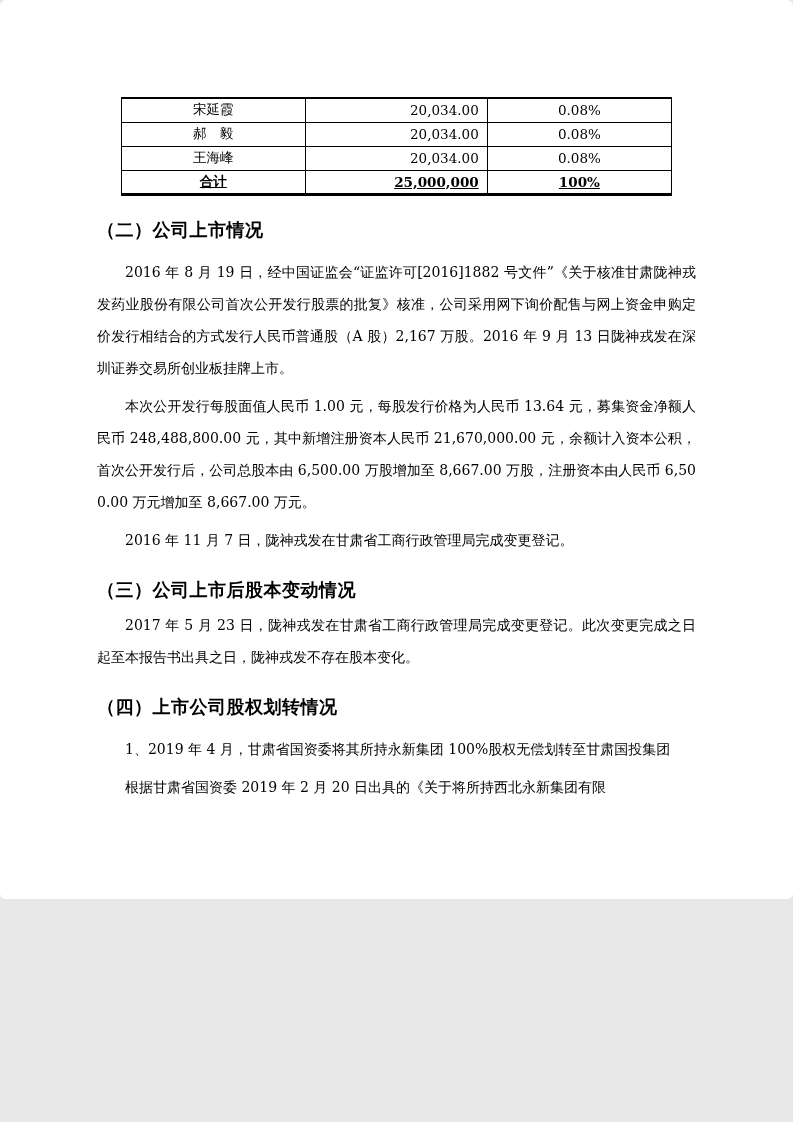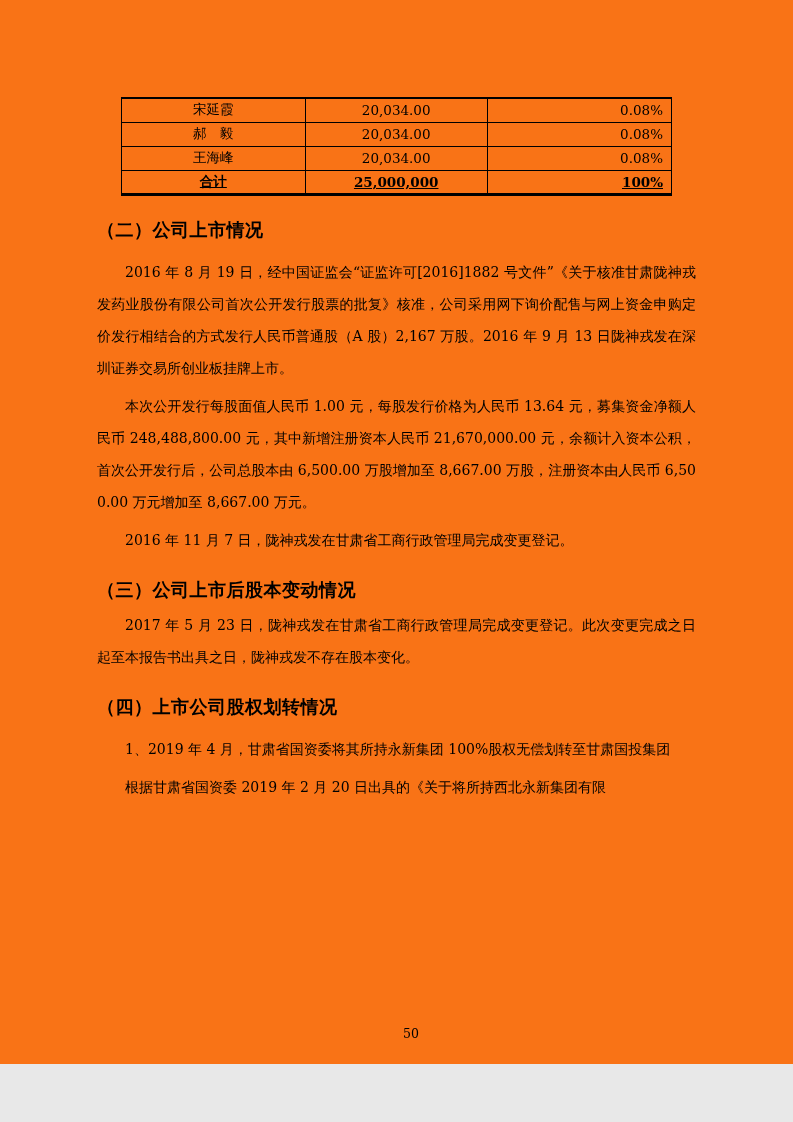--- a/index.html
+++ b/index.html
@@ -1,25 +1,26 @@
 <!DOCTYPE html>
 <html><head>
 <meta charset="utf-8">
 <style>
   * { margin: 0; padding: 0; box-sizing: border-box; }
   html, body { background: #e8e8e8; }
   .page {
     position: relative;
     width: 793px;
-    height: 1064px;
+    height: 899px;
     margin: 0 auto;
-    background: #f97316;
+    background: #ffffff;
     color: #000000;
     font-family: "DejaVu Serif", "Liberation Serif", serif;
     overflow: hidden;
+    border-radius: 6px;
   }
   .content {
     position: absolute;
     left: 97px;
     top: 0;
     width: 599px;
   }
   
   .shareholder-table {
     width: 551px;
@@ -31,22 +32,22 @@
     font-size: 13.5px;
   }
   .shareholder-table td {
     border: 1px solid #000;
     border-top-width: 1.5px;
     height: 24px;
     padding: 0 8px;
     vertical-align: middle;
   }
   .shareholder-table td.c-name   { width: 33.4%; text-align: center; }
-  .shareholder-table td.c-value  { width: 33.1%; text-align: center; }
-  .shareholder-table td.c-pct    { width: 33.5%; text-align: right; }
+  .shareholder-table td.c-value  { width: 33.1%; text-align: right; }
+  .shareholder-table td.c-pct    { width: 33.5%; text-align: center; }
   .shareholder-table tr.total-row td { font-weight: bold; text-decoration: underline; }
   
   .sec-heading {
     font-family: "Liberation Sans", "DejaVu Sans", sans-serif;
     font-weight: bold;
     font-size: 18px;
     line-height: 26px;
     margin-top: 21px;
     letter-spacing: 0.5px;
   }

